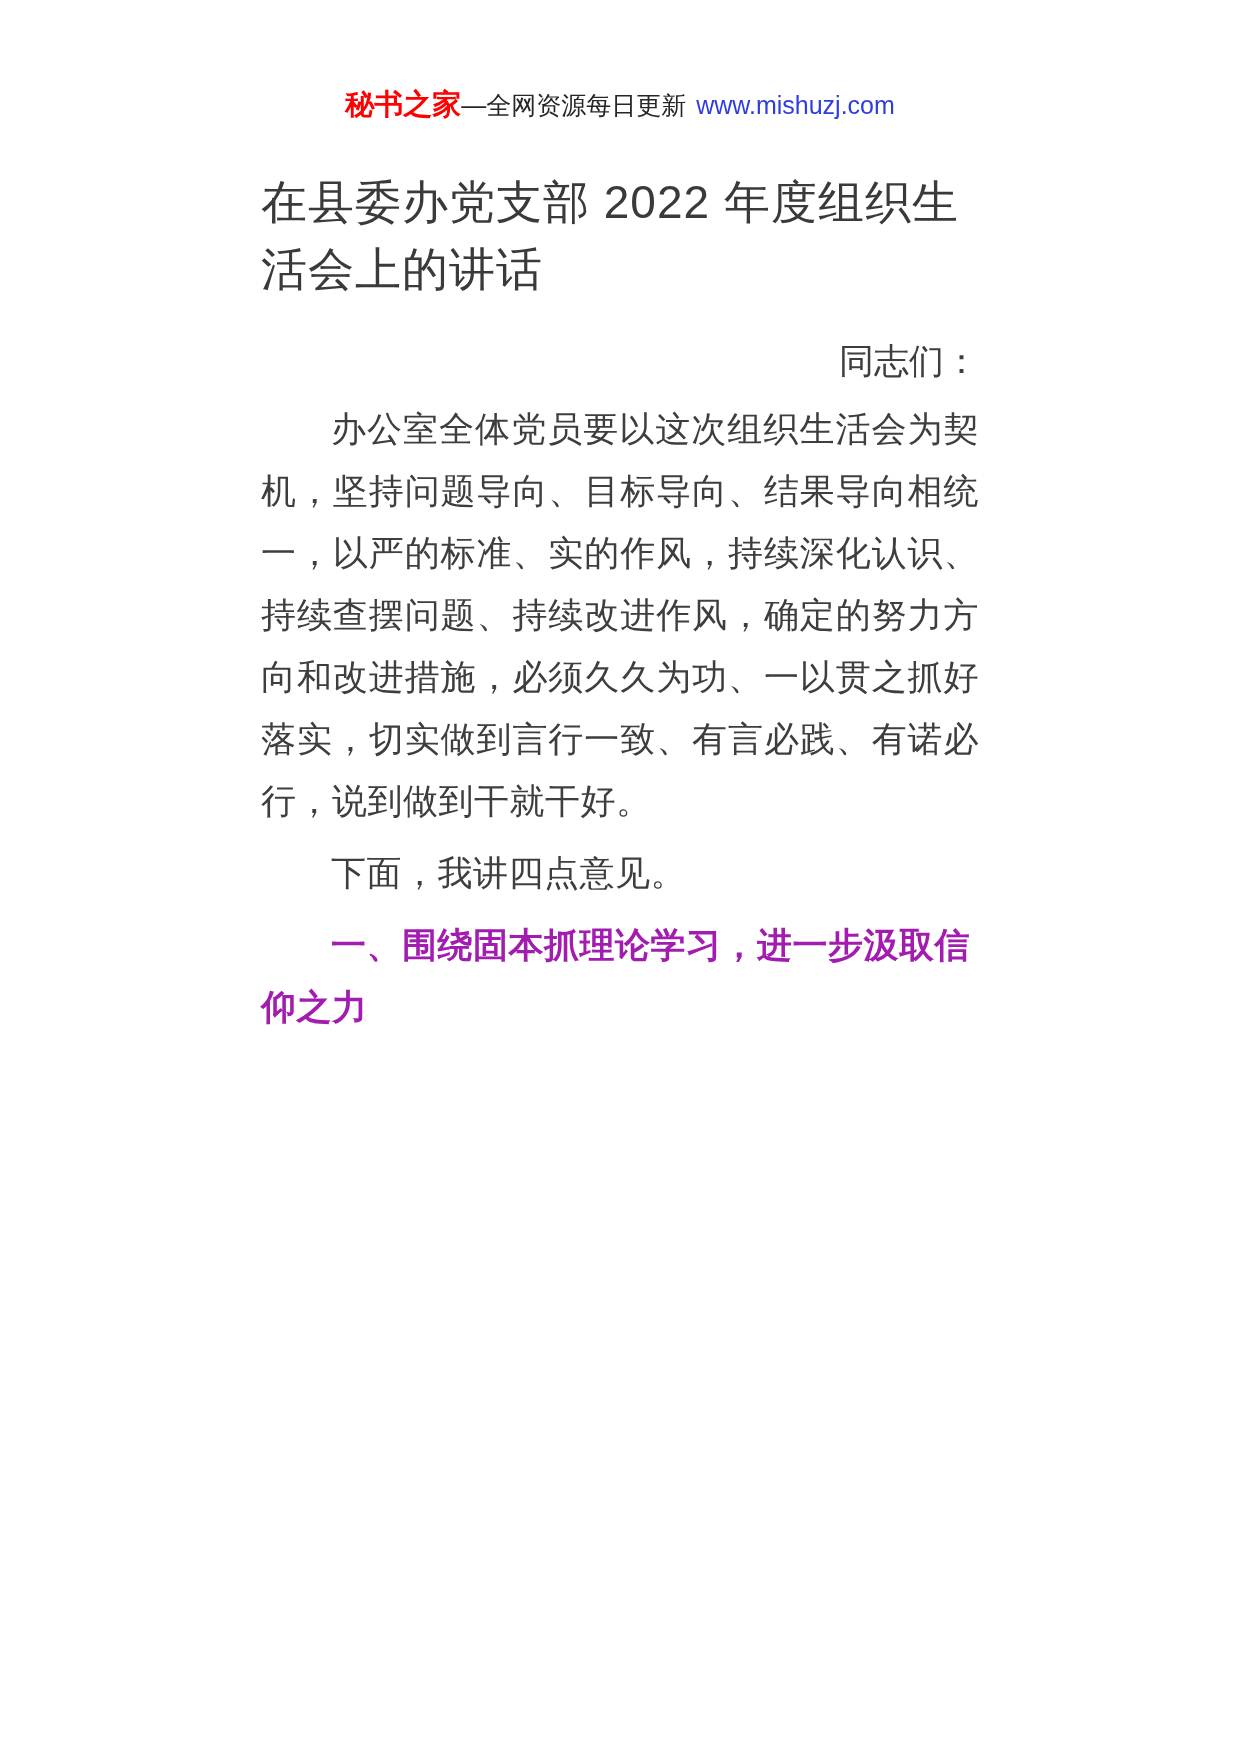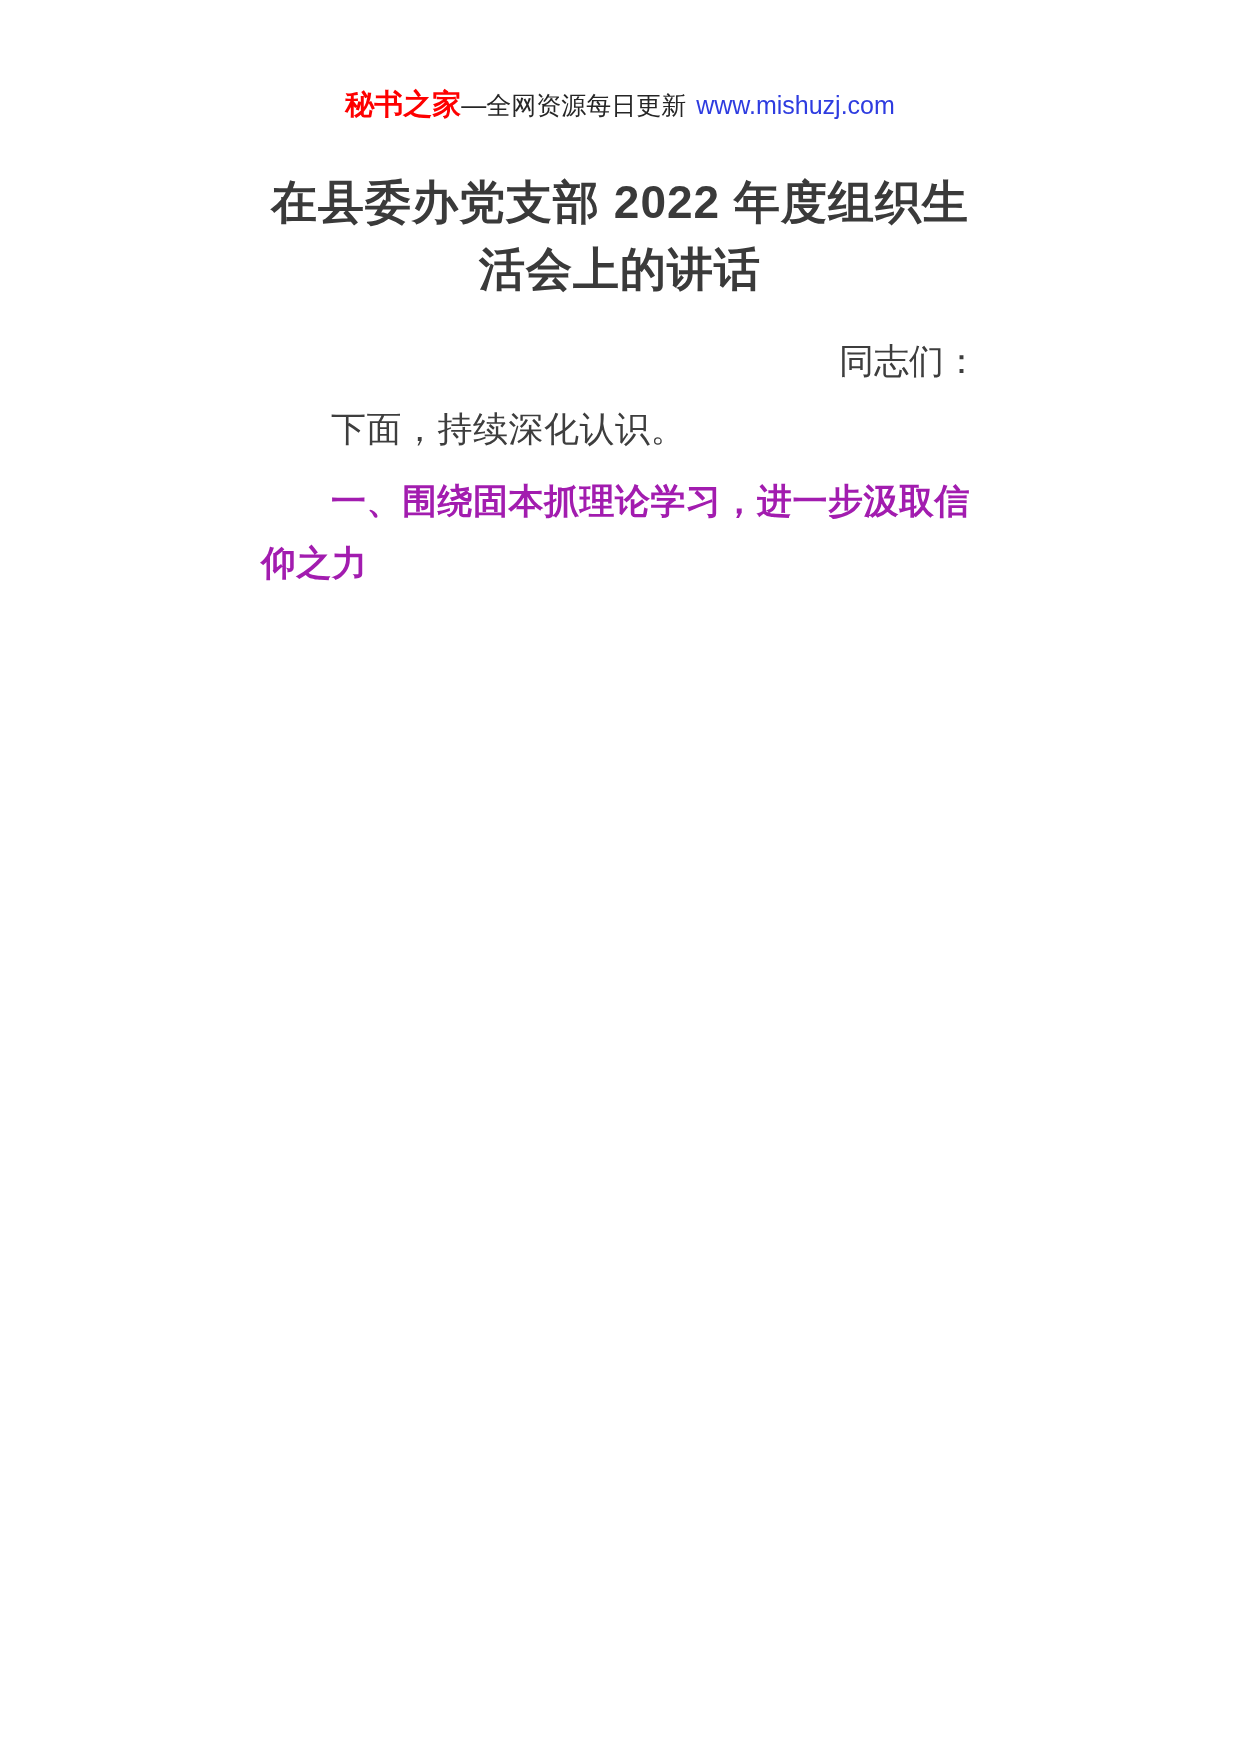--- a/index.html
+++ b/index.html
@@ -36,24 +36,24 @@
   }
   .site-header .url {
     color: #2e3ce0;
     font-size: 25px;
     margin-left: 10px;
     cursor: pointer;
   }
   .doc-title {
     margin: 42px auto 0 auto;
     max-width: 910px;
-    text-align: center;
+    text-align: left;
     font-size: 46px;
     line-height: 1.45;
-    font-weight: 700;
+    font-weight: 400;
     color: #3a3a3a;
     letter-spacing: 1px;
   }
   .doc-body {
     margin-top: 28px;
     font-size: 35px;
     line-height: 62px;
   }
   .salutation {
     margin: 0 0 6px 12px;
@@ -83,20 +83,21 @@
     <span class="brand">秘书之家</span><span class="tagline">—全网资源每日更新</span><span class="url">www.mishuzj.com</span>
   </div>
 
   <h1 class="doc-title">在县委办党支部 2022 年度组织生活会上的讲话</h1>
 
   <div class="doc-body">
 
     <p class="salutation">同志们：</p>
 
 
+    <p class="para">办公室全体党员要以这次组织生活会为契机，坚持问题导向、目标导向、结果导向相统一，以严的标准、实的作风，持续深化认识、持续查摆问题、持续改进作风，确定的努力方向和改进措施，必须久久为功、一以贯之抓好落实，切实做到言行一致、有言必践、有诺必行，说到做到干就干好。</p>
 
-    <p class="para">下面，持续深化认识。</p>
+    <p class="para">下面，我讲四点意见。</p>
 
     <h2 class="section-heading">一、围绕固本抓理论学习，进一步汲取信仰之力</h2>
 
   </div>
 
 </div>
 
 </body></html>

